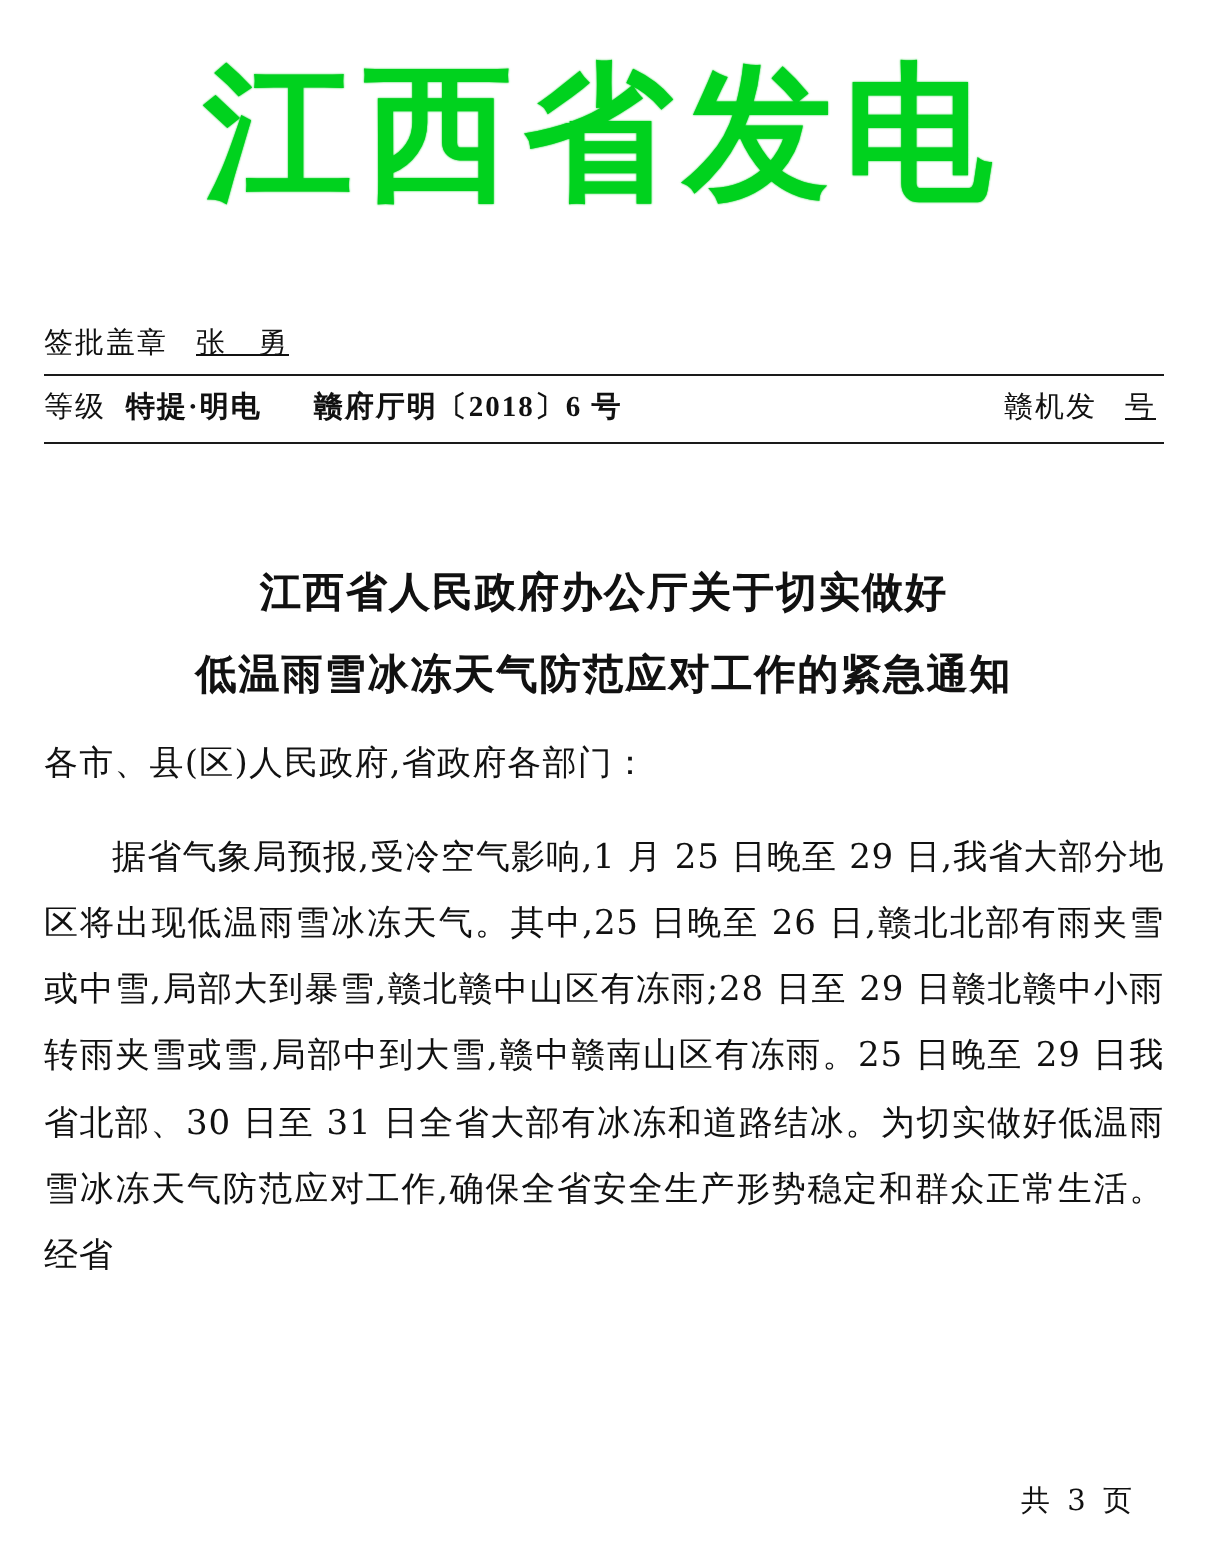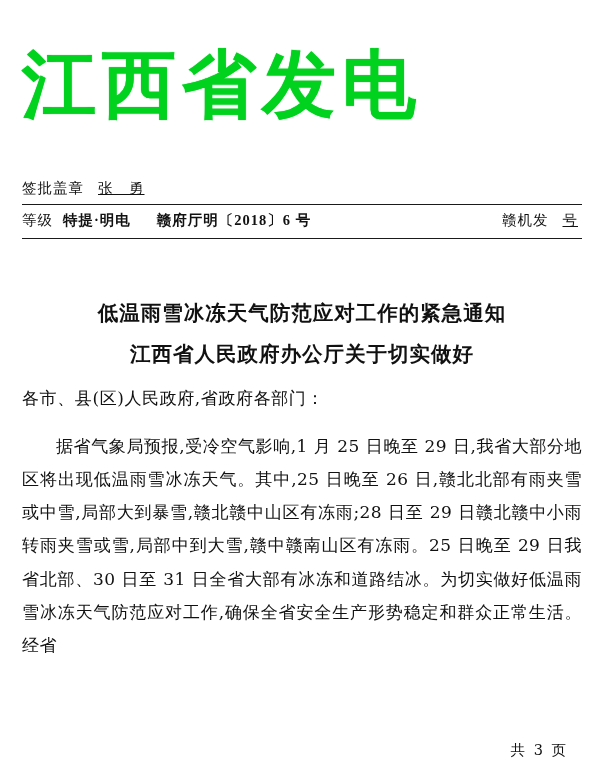--- a/index.html
+++ b/index.html
@@ -18,22 +18,22 @@
   .page {
     position: relative;
     width: 604px;
     height: 774px;
     box-sizing: border-box;
     padding: 0 22px;
   }
 
   
   .masthead {
-    text-align: left;
-    padding-top: 47px;
+    text-align: center;
+    padding-top: 30px;
     padding-bottom: 6px;
   }
   .masthead-title {
     color: #00d21e;
     font-family: "DejaVu Serif", "Liberation Serif", serif;
     font-weight: bold;
     font-size: 74px;
     line-height: 1.0;
     letter-spacing: 6px;
     white-space: nowrap;
@@ -152,22 +152,22 @@
       <div class="meta-right">
         <span class="meta-label">赣机发</span>
         <span class="meta-value meta-gap-xs">号</span>
       </div>
     </div>
 
     <div class="rule second"></div>
   </div>
 
   <div class="doc-title">
+    <div>江西省人民政府办公厅关于切实做好</div>
     <div>低温雨雪冰冻天气防范应对工作的紧急通知</div>
-    <div>江西省人民政府办公厅关于切实做好</div>
   </div>
 
   <div class="salutation">各市、县(区)人民政府,省政府各部门：</div>
 
   <div class="body-para">据省气象局预报,受冷空气影响,1 月 25 日晚至 29 日,我省大部分地区将出现低温雨雪冰冻天气。其中,25 日晚至 26 日,赣北北部有雨夹雪或中雪,局部大到暴雪,赣北赣中山区有冻雨;28 日至 29 日赣北赣中小雨转雨夹雪或雪,局部中到大雪,赣中赣南山区有冻雨。25 日晚至 29 日我省北部、30 日至 31 日全省大部有冰冻和道路结冰。为切实做好低温雨雪冰冻天气防范应对工作,确保全省安全生产形势稳定和群众正常生活。经省</div>
 
   <div class="footer">共 3 页</div>
 
 </div>
 

